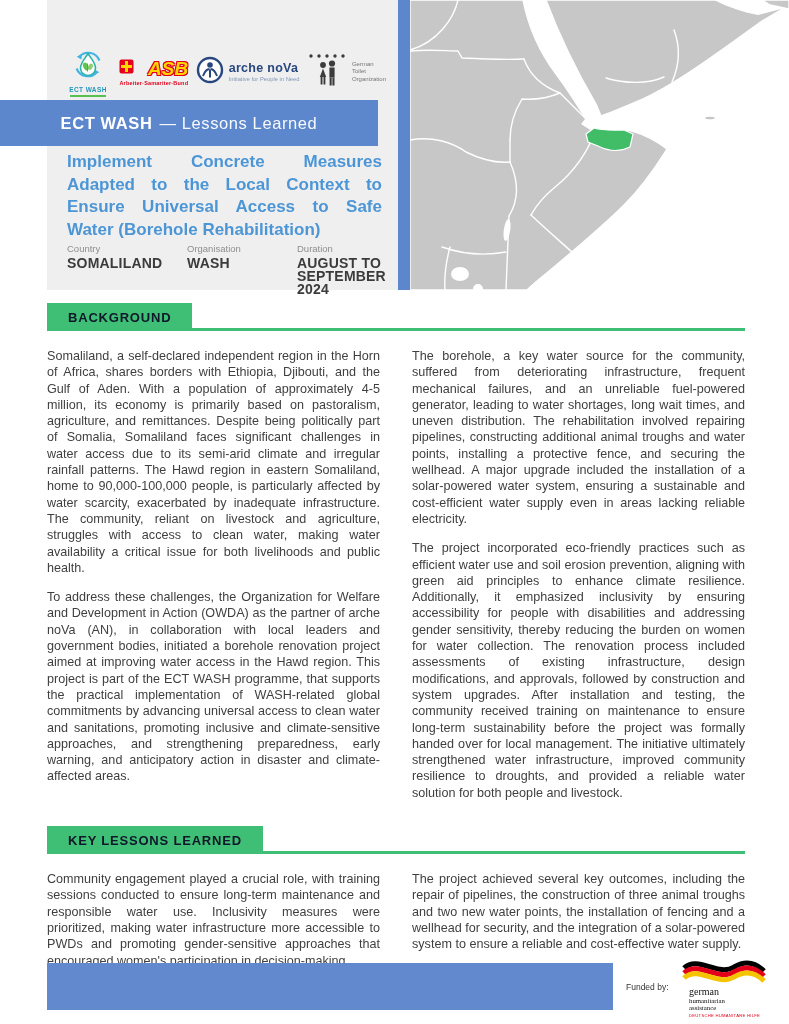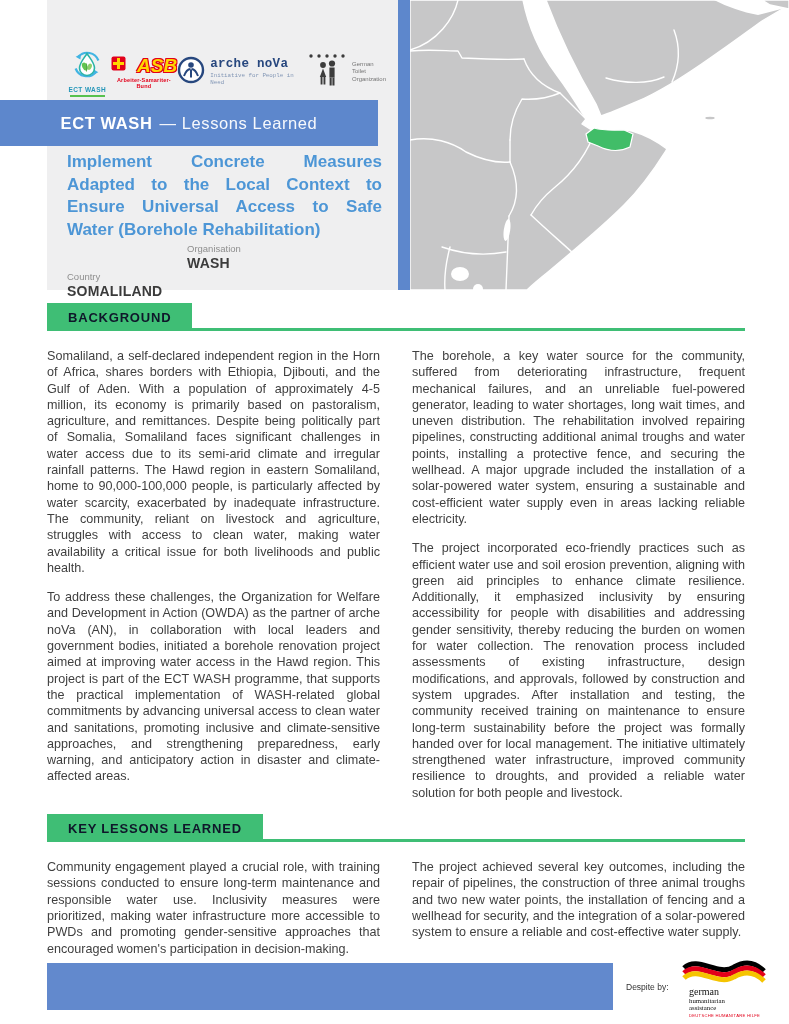--- a/index.html
+++ b/index.html
@@ -13,55 +13,55 @@
   .logo-ectwash{width:48px;text-align:center;}
   .ect-caption{font-size:6.5px;font-weight:bold;color:#2596b8;letter-spacing:.4px;margin-top:1px;}
   .ect-tagline{height:2px;background:#58c14e;margin:2px 6px 0;}
 
   .logo-asb{text-align:center;}
   .asb-row{display:flex;align-items:center;gap:2px;justify-content:space-between;}
   .asb-text{font-size:19px;font-style:italic;font-weight:bold;color:#ffd500;line-height:1;
     text-shadow:-1px -1px 0 #e2001a,1px -1px 0 #e2001a,-1px 1px 0 #e2001a,1px 1px 0 #e2001a,0 1px 0 #e2001a,0 -1px 0 #e2001a;}
   .asb-sub{font-size:5.5px;font-weight:bold;color:#e2001a;margin-top:2px;letter-spacing:.2px;}
 
-  .logo-an{display:flex;align-items:center;gap:5px;font-family:Liberation Mono, monospace;}
+  .logo-an{display:flex;align-items:center;gap:5px;}
   .an-name{font-size:12.5px;font-weight:bold;color:#27477e;letter-spacing:.3px;line-height:1.1;}
   .an-sub{font-size:5.8px;color:#8296b5;margin-top:1px;}
 
   .logo-gto{display:flex;align-items:center;gap:5px;}
   .gto-text{font-size:6px;color:#757575;line-height:7.5px;}
 
   .banner{position:absolute;left:0;top:100px;width:378px;height:46px;background:#5d87cc;color:#fff;
     display:flex;align-items:center;justify-content:center;font-size:16.5px;letter-spacing:.6px;}
   .banner .brand{font-weight:bold;margin-right:7px;}
   .banner .rest{font-weight:normal;opacity:.95;}
 
   .doc-title{position:absolute;left:67px;top:151px;width:315px;font-weight:bold;font-size:17px;
     line-height:22.6px;color:#4d96d6;text-align:justify;}
   .meta{position:absolute;left:67px;top:243px;width:322px;display:flex;}
   .meta-item{box-sizing:border-box;}
-  .meta-item.c1{width:120px;margin-top:28px;} .meta-item.c2{width:110px;} .meta-item.c3{width:92px;}
+  .meta-item.c1{width:120px;} .meta-item.c2{width:110px;} .meta-item.c3{width:92px;}
   .meta-label{font-size:9.5px;color:#8e8e8e;margin-bottom:3px;}
   .meta-value{font-size:14px;font-weight:bold;color:#3b3b3b;line-height:13px;letter-spacing:.2px;}
 
   .vbar{position:absolute;left:398px;top:0;width:12px;height:290px;background:#5d87cc;}
   .map-wrap{position:absolute;left:410px;top:0;width:379px;height:290px;background:#fff;}
   .map-wrap svg{display:block;}
   .land{fill:#c7c7c8;stroke:#fff;stroke-width:1.4;stroke-linejoin:round;}
   .border{fill:none;stroke:#fff;stroke-width:1.4;stroke-linejoin:round;stroke-linecap:round;}
 
   
   .content{position:absolute;left:47px;top:303px;width:698px;}
   .sec-head{display:flex;}
   .sec-badge{background:#3fbe75;color:#0f172a;font-weight:bold;font-size:13px;letter-spacing:.8px;padding:7px 21px 6px;}
   .sec-rule{flex:1;align-self:flex-end;height:3px;background:#3fbe75;}
   .cols{display:flex;gap:32px;margin-top:17px;}
   .col{flex:1;font-size:12.6px;line-height:16.3px;color:#3f3f3f;text-align:justify;}
   .col p{margin:0 0 13px;}
-  .sec2{margin-top:0;}
+  .sec2{margin-top:12px;}
 
   
   .footer-bar{position:absolute;left:47px;top:963px;width:566px;height:47px;background:#6289cd;}
   .funded{position:absolute;left:626px;top:982px;font-size:8.5px;color:#333;}
   .gha{position:absolute;left:680px;top:955px;width:90px;}
   .gha-text{margin-left:9px;margin-top:-2px;font-family:"Liberation Serif",serif;color:#111;}
   .gha-l1{font-size:10px;line-height:10px;}
   .gha-l2{font-size:6.8px;line-height:7.2px;}
   .gha-sub{font-size:4.2px;color:#e2001a;letter-spacing:.25px;margin-top:1.5px;font-family:"Liberation Sans",sans-serif;}
 </style>
@@ -156,20 +156,24 @@
 
   <div class="meta">
     <div class="meta-item c1">
       <div class="meta-label">Country</div>
       <div class="meta-value">SOMALILAND</div>
     </div>
     <div class="meta-item c2">
       <div class="meta-label">Organisation</div>
       <div class="meta-value">WASH</div>
     </div>
+    <div class="meta-item c3">
+      <div class="meta-label">Duration</div>
+      <div class="meta-value">AUGUST TO SEPTEMBER 2024</div>
+    </div>
   </div>
 
   <div class="vbar"></div>
 
   <div class="map-wrap">
     <svg width="379" height="290" viewBox="0 0 379 290">
       <rect x="0" y="0" width="379" height="290" fill="#ffffff"></rect>
 
       <path class="land" d="M0,0 L113,0 C118,25 128,50 146,74 C158,90 168,106 176,119 L172,124 L180,129 C192,131 206,128 222,131 C236,135 248,142 257,149 C250,160 236,183 214,205 C192,227 162,252 138,272 C128,280 121,286 117,290 L0,290 Z"></path>
 
@@ -228,21 +232,21 @@
       <div class="col">
         <p>Community engagement played a crucial role, with training sessions conducted to ensure long-term maintenance and responsible water use. Inclusivity measures were prioritized, making water infrastructure more accessible to PWDs and promoting gender-sensitive approaches that encouraged women's participation in decision-making.</p>
       </div>
       <div class="col">
         <p>The project achieved several key outcomes, including the repair of pipelines, the construction of three animal troughs and two new water points, the installation of fencing and a wellhead for security, and the integration of a solar-powered system to ensure a reliable and cost-effective water supply.</p>
       </div>
     </div>
   </div>
 
   <div class="footer-bar"></div>
-  <div class="funded">Despite by:</div>
+  <div class="funded">Funded by:</div>
   <div class="gha">
     <span>
       <svg width="86" height="30" viewBox="0 0 86 30">
         <path d="M4,13 C18,0 38,22 54,12 C66,5 76,8 84,16" fill="none" stroke="#000000" stroke-width="5"></path>
         <path d="M4,18 C18,5 38,27 54,17 C66,10 76,13 84,21" fill="none" stroke="#e2001a" stroke-width="5"></path>
         <path d="M4,23 C18,10 38,32 54,22 C66,15 76,18 84,26" fill="none" stroke="#f5c400" stroke-width="5"></path>
       </svg>
     </span>
     <div class="gha-text">
       <div class="gha-l1">german</div>

